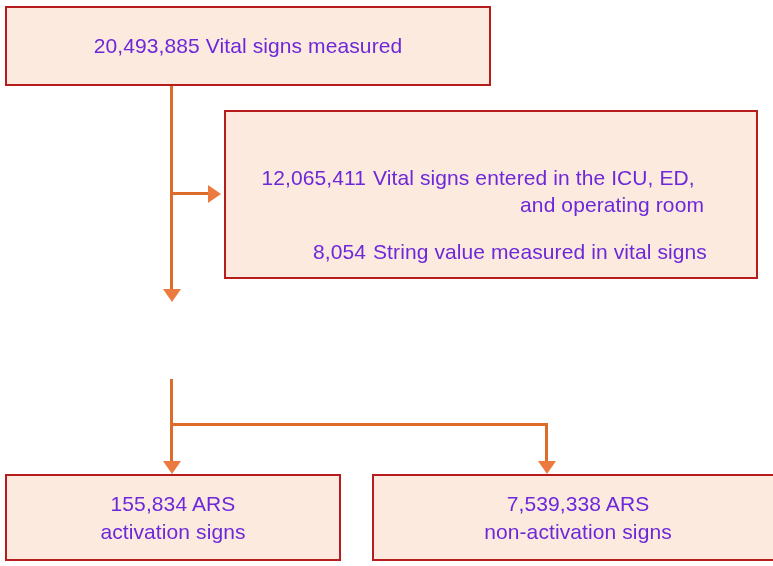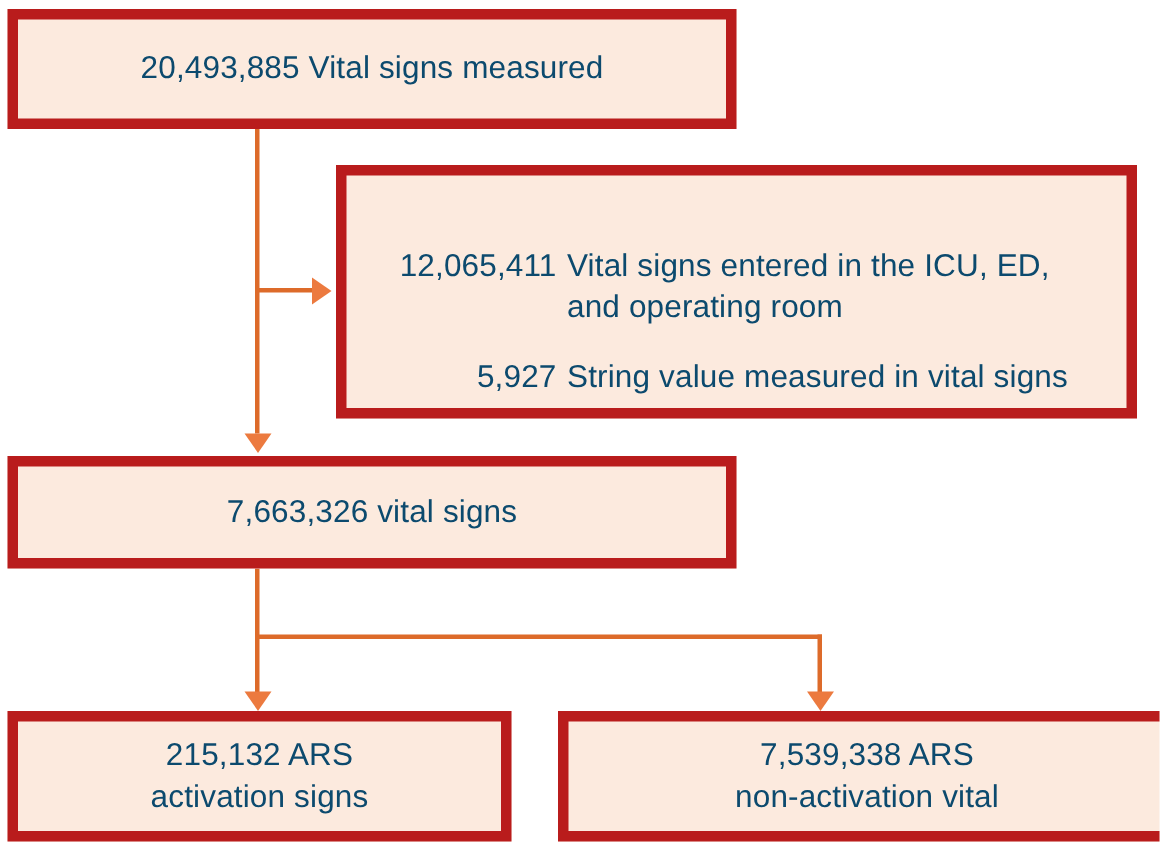--- a/index.html
+++ b/index.html
@@ -19,30 +19,30 @@
     position: relative;
     width: 773px;
     height: 566px;
   }
 
   
   .node {
     position: absolute;
     box-sizing: border-box;
     background: #fceade;
-    border: 7px solid #b91c1c;
+    border: 2px solid #b91c1c;
     display: flex;
     flex-direction: column;
     align-items: center;
     justify-content: center;
     text-align: center;
     font-size: 21px;
     line-height: 1.32;
     letter-spacing: 0.1px;
-    color: #0c4a6e;
+    color: #6d28d9;
   }
 
   #node-total        { left: 5px;   top: 6px;   width: 486px; height: 80px; }
   #node-excluded     { left: 224px; top: 110px; width: 534px; height: 169px;
                        align-items: stretch; justify-content: center;
                        padding: 0 14px 0 16px; text-align: left; }
   #node-included     { left: 5px;   top: 304px; width: 486px; height: 75px; }
   #node-activation   { left: 5px;   top: 474px; width: 336px; height: 87px; }
   #node-nonactivation{ left: 372px; top: 474px; width: 412px; height: 87px; }
 
@@ -65,21 +65,21 @@
     text-align: right;
     padding-right: 7px;
     white-space: nowrap;
   }
   .excl-txt {
     flex: 1 1 auto;
     text-align: left;
   }
   .excl-txt .wrap2 {
     display: block;
-    text-align: left;
+    text-align: right;
     margin-right: 38px;
   }
 
   .node-line { display: block; }
 
   
   .conn {
     position: absolute;
     background: #dd6b2a;
   }
@@ -145,34 +145,31 @@
       <div class="excl-row">
         <span class="excl-num">12,065,411</span>
         <span class="excl-txt">
           <span>Vital signs entered in the ICU, ED,</span>
           <span class="wrap2">and operating room</span>
         </span>
       </div>
 
 
       <div class="excl-row">
-        <span class="excl-num">5,927</span>
+        <span class="excl-num">8,054</span>
         <span class="excl-txt">String value measured in vital signs</span>
       </div>
 
     </div>
   </div>
 
-  <div class="node" id="node-included">
-    <span class="node-line">7,663,326 vital signs</span>
-  </div>
 
   <div class="node" id="node-activation">
-    <span class="node-line">215,132 ARS</span>
+    <span class="node-line">155,834 ARS</span>
     <span class="node-line">activation signs</span>
   </div>
 
   <div class="node" id="node-nonactivation">
     <span class="node-line">7,539,338 ARS</span>
-    <span class="node-line">non-activation vital</span>
+    <span class="node-line">non-activation signs</span>
   </div>
 
 </div>
 
 </body></html>

